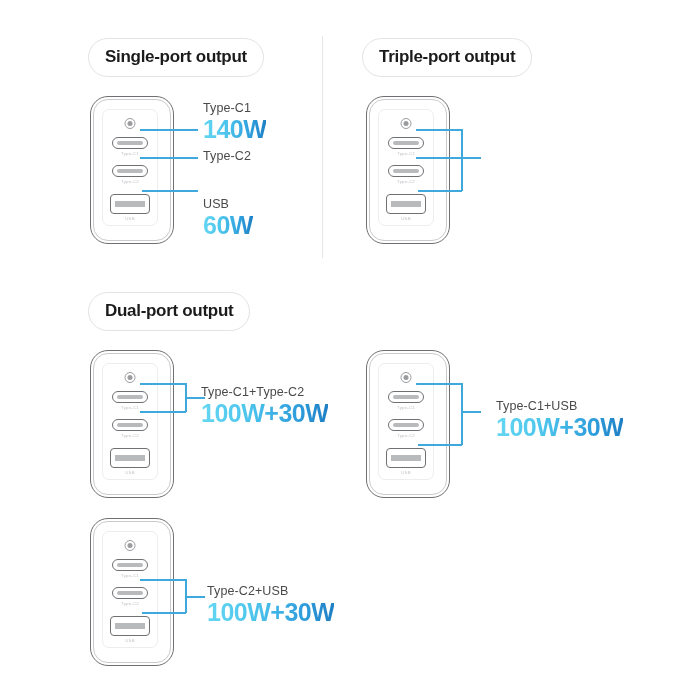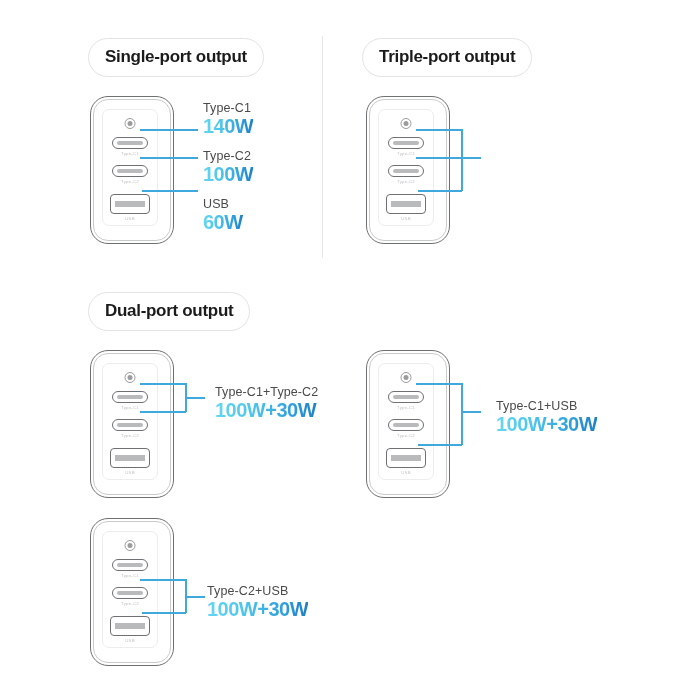--- a/index.html
+++ b/index.html
@@ -107,21 +107,21 @@
   .conn.h{height:1.5px;}
   .conn.v{width:1.5px;}
 
   
   .textblock{position:absolute;white-space:nowrap;}
   .cap{
     font-size:12.5px;color:#4a4a4a;letter-spacing:0.1px;
     margin-bottom:1px;
   }
   .watt{
-    font-size:20px;font-weight:bold;letter-spacing:-0.5px;line-height:1.08;
+    font-size:25px;font-weight:bold;letter-spacing:-0.5px;line-height:1.08;
     background:linear-gradient(90deg,#63d6f2 0%,#4ec6ec 35%,#2f9fdd 75%,#1f7fc4 100%);
     -webkit-background-clip:text;background-clip:text;
     color:transparent;-webkit-text-fill-color:transparent;
     display:block;
   }
   .watt.two{font-size:26px;}
 </style>
 </head>
 <body>
 
@@ -160,21 +160,20 @@
   <div class="conn h" style="left:140px;top:129px;width:58px;"></div>
   <div class="conn h" style="left:140px;top:157px;width:58px;"></div>
   <div class="conn h" style="left:142px;top:190px;width:56px;"></div>
 
   <div class="textblock" style="left:203px;top:101px;">
     <div class="cap">Type-C1</div>
     <div class="watt">140W</div>
   </div>
   <div class="textblock" style="left:203px;top:149px;">
     <div class="cap">Type-C2</div>
-    <div class="watt">100W</div>
   </div>
   <div class="textblock" style="left:203px;top:197px;">
     <div class="cap">USB</div>
     <div class="watt">60W</div>
   </div>
 
   <div class="charger" style="left:366px;top:96px;">
     <div class="body-outer"></div>
     <div class="body-inner"></div>
     <div class="panel">
@@ -222,21 +221,21 @@
           <i></i>
         </div>
       <div class="port-label l3">USB</div>
     </div>
   </div>
   <div class="conn h" style="left:140px;top:383px;width:46px;"></div>
   <div class="conn h" style="left:140px;top:411px;width:46px;"></div>
   <div class="conn v" style="left:185px;top:383px;height:29px;"></div>
   <div class="conn h" style="left:185px;top:397px;width:20px;"></div>
 
-  <div class="textblock" style="left:215px;top:385px;">
+  <div class="textblock" style="left:201px;top:385px;">
     <div class="cap">Type-C1+Type-C2</div>
     <div class="watt">100W+30W</div>
   </div>
 
   <div class="charger" style="left:366px;top:350px;">
     <div class="body-outer"></div>
     <div class="body-inner"></div>
     <div class="panel">
       <div class="logo">
           <i></i>

